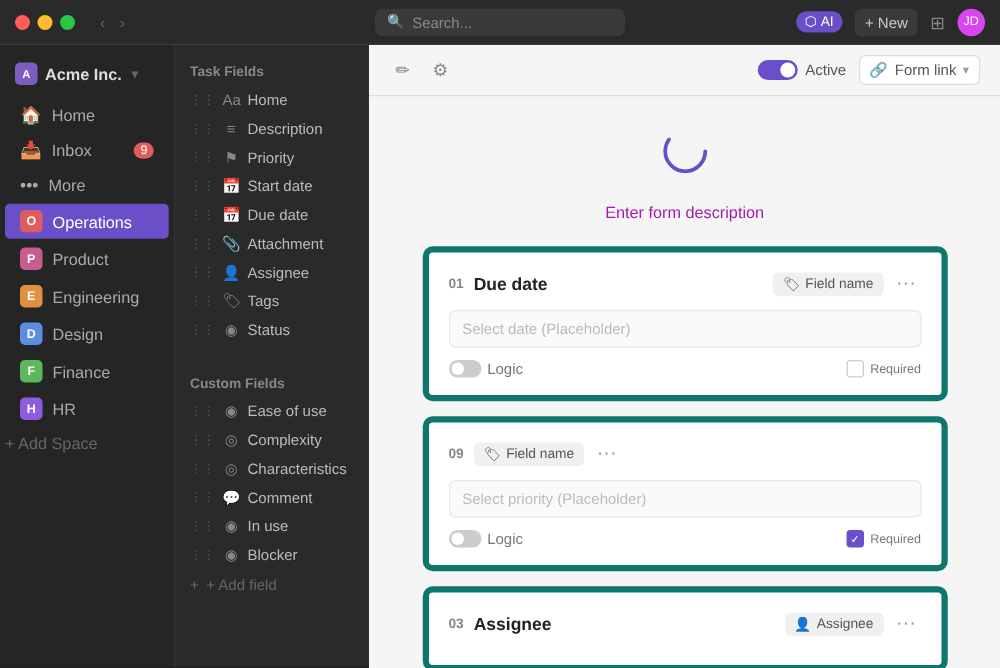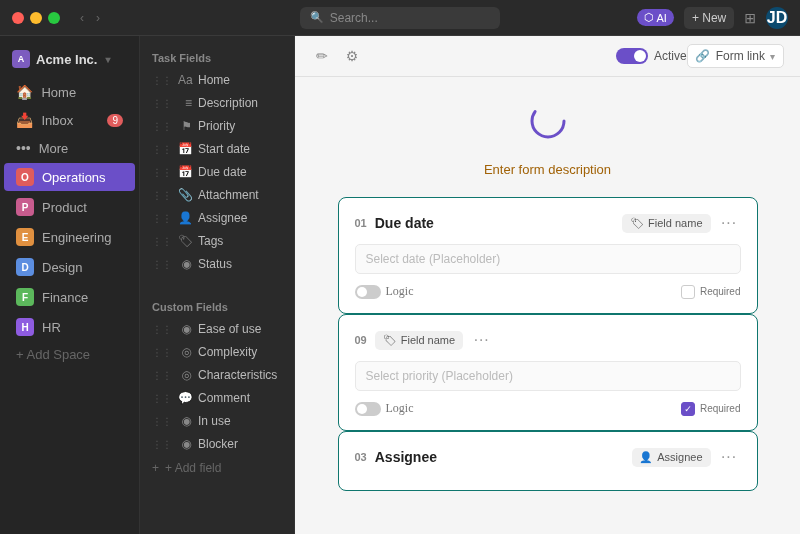--- a/index.html
+++ b/index.html
@@ -83,23 +83,23 @@
       border-radius: 5px;
       cursor: pointer;
       display: flex;
       align-items: center;
       gap: 4px;
     }
     .grid-icon { color: #888; font-size: 14px; cursor: pointer; }
     .avatar-circle {
       width: 22px; height: 22px;
       border-radius: 50%;
-      background: #0c4a6e;
+      background: #d946ef;
       display: flex; align-items: center; justify-content: center;
-      font-size: 16px; color: #fff; font-weight: bold;
+      font-size: 10px; color: #fff; font-weight: normal;
     }
 
     
     .main-layout {
       display: flex;
       height: calc(534px - 36px);
     }
 
     
     .sidebar {
@@ -171,21 +171,21 @@
       width: 18px; height: 18px;
       border-radius: 4px;
       display: flex; align-items: center; justify-content: center;
       font-size: 10px; color: #fff; font-weight: bold;
       flex-shrink: 0;
     }
     .add-space {
       display: flex;
       align-items: center;
       gap: 8px;
-      padding: 5px 16px;
+      padding: 5px 4px;
       cursor: pointer;
       color: #666;
       font-size: 13px;
     }
 
     
     .fields-panel {
       width: 155px;
       background: #2a2a2a;
       border-right: 1px solid #333;
@@ -213,21 +213,21 @@
     .drag-handle {
       color: #555;
       font-size: 10px;
       flex-shrink: 0;
     }
     .field-icon {
       font-size: 12px;
       color: #888;
       flex-shrink: 0;
       width: 14px;
-      text-align: right;
+      text-align: center;
     }
     .add-field-btn {
       display: flex;
       align-items: center;
       gap: 6px;
       padding: 4px 8px;
       cursor: pointer;
       color: #666;
       font-size: 12px;
       margin: 2px 4px;
@@ -255,20 +255,21 @@
       color: #888;
       cursor: pointer;
       font-size: 14px;
       padding: 3px 5px;
       border-radius: 4px;
     }
     .toolbar-right {
       margin-left: auto;
       display: flex;
       align-items: center;
+      gap: 10px;
     }
     .toggle-switch {
       display: flex;
       align-items: center;
       gap: 6px;
     }
     .toggle-track {
       width: 32px; height: 16px;
       background: #6b4fc8;
       border-radius: 8px;
@@ -314,31 +315,31 @@
     }
     @keyframes spin { from { transform: rotate(0deg); } to { transform: rotate(360deg); } }
     .form-title {
       font-size: 26px;
       font-weight: 800;
       color: #111;
       margin-bottom: 6px;
     }
     .form-description {
       font-size: 13px;
-      color: #a16207;
+      color: #a21caf;
       margin-bottom: 20px;
     }
     .form-field-card {
       background: #fff;
-      border: 1px solid #0f766e;
+      border: 5px solid #0f766e;
       border-radius: 8px;
       padding: 14px 16px;
       width: 100%;
       max-width: 420px;
-      margin-bottom: 0;
+      margin-bottom: 12px;
     }
     .field-card-header {
       display: flex;
       align-items: center;
       margin-bottom: 10px;
     }
     .field-number {
       font-size: 11px;
       color: #888;
       margin-right: 8px;
@@ -383,21 +384,20 @@
     }
     .field-footer {
       display: flex;
       align-items: center;
     }
     .logic-toggle {
       display: flex;
       align-items: center;
       gap: 5px;
       flex: 1;
-      font-family: Liberation Serif, serif;
     }
     .logic-track {
       width: 26px; height: 14px;
       background: #ccc;
       border-radius: 7px;
       position: relative;
       cursor: pointer;
     }
     .logic-thumb {
       width: 10px; height: 10px;

